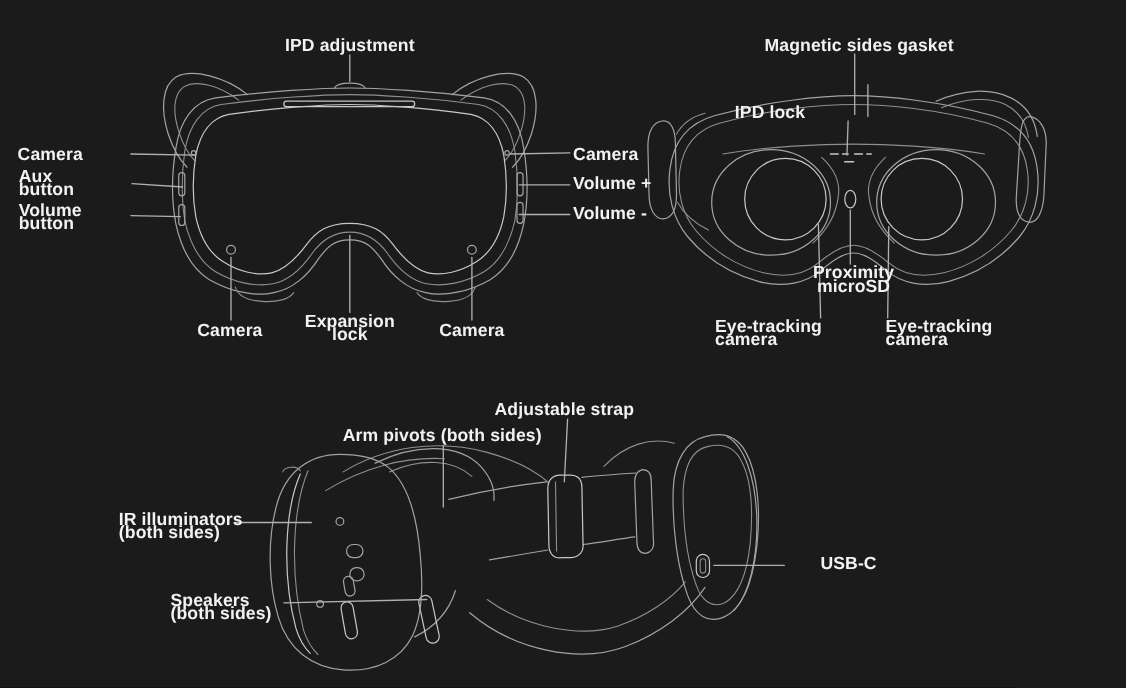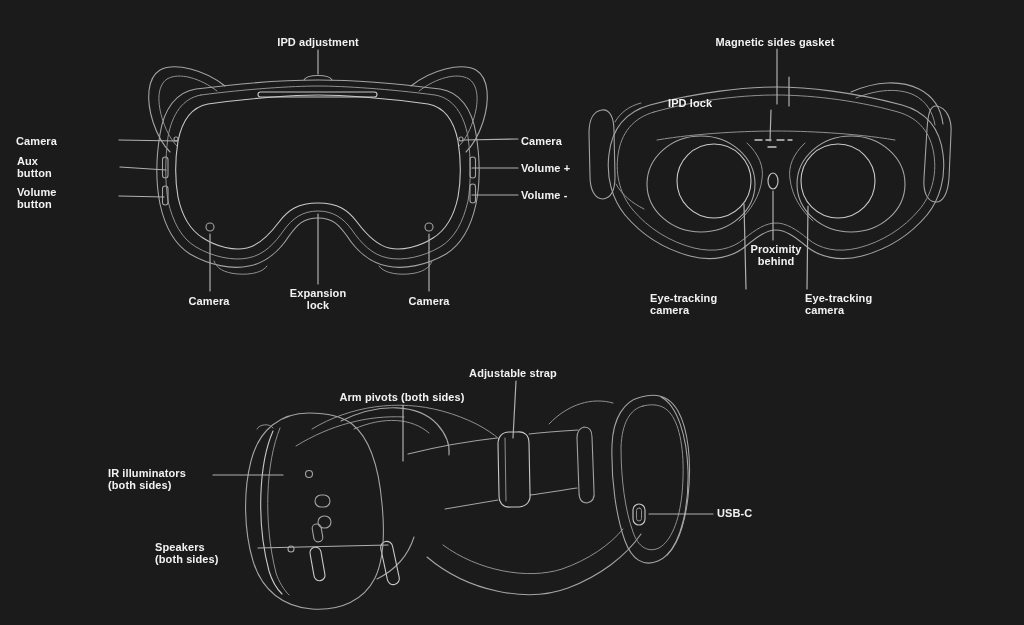--- a/index.html
+++ b/index.html
@@ -2,21 +2,21 @@
 <html><head>
 <meta charset="utf-8">
 <style>
   html,body{margin:0;padding:0;background:#101010;}
   #canvas{
     position:relative;width:1024px;height:625px;background:#1b1b1b;
     font-family:"Liberation Sans","DejaVu Sans",sans-serif;overflow:hidden;
   }
   #art{position:absolute;left:0;top:0;}
   .lbl{
-    position:absolute;color:#f2f2f2;font-size:11px;font-weight:bold;
+    position:absolute;color:#f2f2f2;font-size:16px;font-weight:bold;
     line-height:12px;letter-spacing:.1px;white-space:nowrap;
   }
   .lbl .ln{display:block;}
   .t-right{text-align:left;}
   .t-center{text-align:center;}
   .t-left{text-align:left;}
   
   .lbl-ipd-adjustment{left:238px;top:36px;width:160px;}
   .lbl-camera-left{left:16px;top:135px;width:100px;}
   .lbl-aux-button{left:17px;top:155px;width:100px;}
@@ -32,21 +32,21 @@
   .lbl-microsd{left:787px;top:52px;width:160px;}
   .lbl-ipd-lock{left:668px;top:97px;width:100px;}
   .lbl-proximity-sensor{left:726px;top:243px;width:100px;}
   .lbl-eye-tracking-left{left:650px;top:292px;width:100px;}
   .lbl-eye-tracking-right{left:805px;top:292px;width:100px;}
   
   .lbl-adjustable-strap{left:433px;top:367px;width:160px;}
   .lbl-arm-pivots{left:302px;top:391px;width:200px;}
   .lbl-ir-illuminators{left:108px;top:467px;width:100px;}
   .lbl-speakers{left:155px;top:541px;width:100px;}
-  .lbl-usb-c{left:717px;top:507px;width:80px;}
+  .lbl-usb-c{left:717px;top:507px;width:80px;text-align:right;}
 </style>
 </head>
 <body>
 
 <div id="canvas">
 
   <svg id="art" width="1024" height="625" viewBox="0 0 1024 625" fill="none" stroke-linecap="round" stroke-linejoin="round">
 
     <g stroke="#a3a3a3" stroke-width="1.1">
       <path d="M 225,86 C 205,70 175,62 160,70 C 147,78 146,100 153,122 C 158,137 164,146 170,152"></path>
@@ -211,21 +211,21 @@
   </div>
 
   <div class="lbl t-center lbl-magnetic-face-gasket">
     <span>Magnetic sides gasket</span>
   </div>
   <div class="lbl t-right lbl-ipd-lock">
     <span>IPD lock</span>
   </div>
   <div class="lbl t-center lbl-proximity-sensor">
     <span class="ln">Proximity</span>
-    <span class="ln">behind</span>
+    <span class="ln">microSD</span>
   </div>
   <div class="lbl t-right lbl-eye-tracking-left">
     <span class="ln">Eye-tracking</span>
     <span class="ln">camera</span>
   </div>
   <div class="lbl t-left lbl-eye-tracking-right">
     <span class="ln">Eye-tracking</span>
     <span class="ln">camera</span>
   </div>
 

